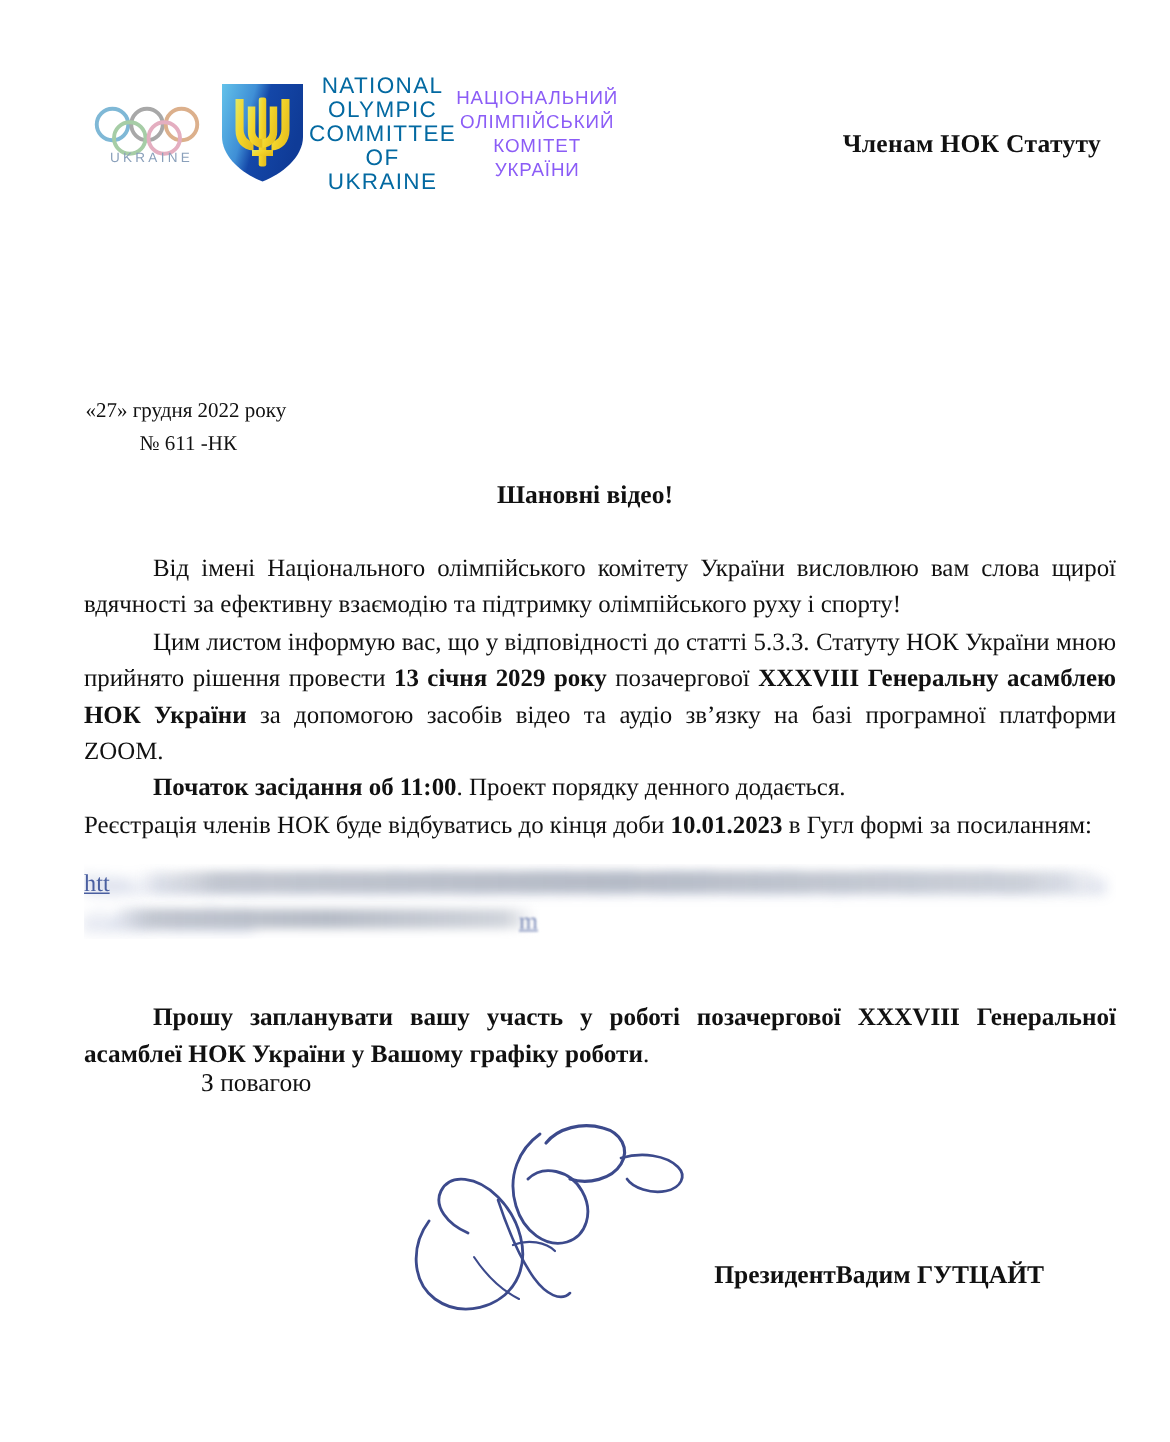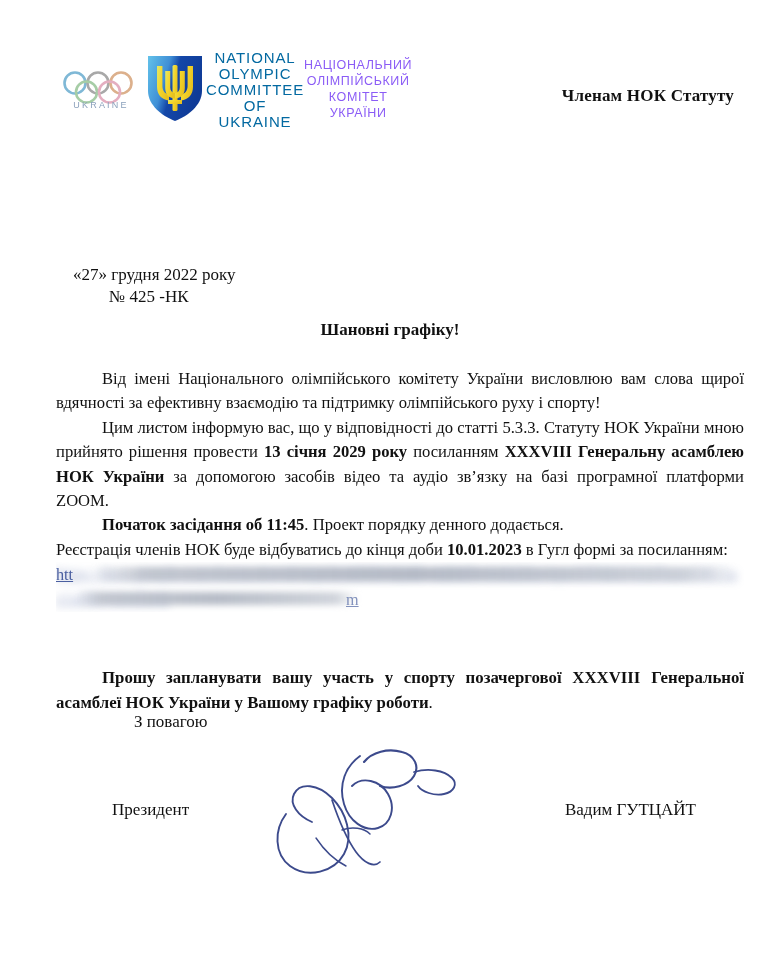--- a/index.html
+++ b/index.html
@@ -64,23 +64,23 @@
     top: 86px;
     font-size: 17px;
     font-weight: bold;
     letter-spacing: 0.2px;
     white-space: nowrap;
   }
 
   
   .docref {
     position: absolute;
-    left: 73px;
+    left: 57px;
     top: 264px;
-    font-size: 17px;
+    font-size: 14px;
     line-height: 22px;
     font-family: Liberation Serif, serif;
   }
   .docref .num { display: block; margin-left: 36px; }
 
   
   .salutation {
     position: absolute;
     left: 0; right: 0;
     top: 320px;
@@ -97,21 +97,21 @@
     line-height: 24.4px;
     text-align: justify;
   }
   .body p { margin: 0; }
   .indent { text-indent: 46px; }
   b { font-weight: bold; }
 
   
   .link-block {
     position: relative;
-    margin-top: 0;
+    margin-top: 14px;
     height: 50px;
     width: 688px;
     overflow: hidden;
   }
   .link-text {
     position: absolute;
     left: 0; top: 0;
     width: 688px;
     font-size: 16.2px;
     line-height: 25px;
@@ -164,26 +164,26 @@
     left: 112px;
     top: 712px;
     font-size: 17px;
     margin-left: 22px;
   }
 
   
   .sigline {
     position: absolute;
     left: 56px;
-    top: 800px;
+    top: 840px;
     width: 688px;
     display: flex;
-    justify-content: space-between;
+    justify-content: flex-end;
     font-size: 17px;
-    font-weight: normal;
+    font-weight: bold;
   }
   .sig-title { margin-left: 56px; }
   .sig-name  { margin-right: 48px; }
 
   .signature {
     position: absolute;
     left: 268px;
     top: 742px;
     width: 220px;
     height: 145px;
@@ -249,55 +249,55 @@
         <div>НАЦІОНАЛЬНИЙ ОЛІМПІЙСЬКИЙ</div>
         <div>КОМІТЕТ УКРАЇНИ</div>
       </div>
     </div>
   </div>
 
   <div class="addressee">Членам НОК Статуту</div>
 
   <div class="docref">
     <span>«27» грудня 2022 року</span>
-    <span class="num">№ 425 -НК</span>
-  </div>
-
-  <div class="salutation">Шановні графіку!</div>
+    <span class="num">№ 611 -НК</span>
+  </div>
+
+  <div class="salutation">Шановні відео!</div>
 
   <div class="body">
 
     <p class="indent">
       <span>Від імені Національного олімпійського комітету України висловлюю вам слова щирої вдячності за ефективну взаємодію та підтримку олімпійського руху і спорту!</span>
     </p>
 
     <p class="indent">
-      <span>Цим листом інформую вас, що у відповідності до статті 5.3.3. Статуту НОК України мною прийнято рішення провести </span><b>13 січня 2029 року</b><span> посиланням </span><b>XXXVIII Генеральну асамблею НОК України</b><span> за допомогою засобів відео та аудіо зв’язку на базі програмної платформи ZOOM.</span>
+      <span>Цим листом інформую вас, що у відповідності до статті 5.3.3. Статуту НОК України мною прийнято рішення провести </span><b>13 січня 2029 року</b><span> позачергової </span><b>XXXVIII Генеральну асамблею НОК України</b><span> за допомогою засобів відео та аудіо зв’язку на базі програмної платформи ZOOM.</span>
     </p>
 
     <p class="indent">
-      <b>Початок засідання об 11:45</b><span>. Проект порядку денного додається.</span>
+      <b>Початок засідання об 11:00</b><span>. Проект порядку денного додається.</span>
     </p>
 
     <p>
       <span>Реєстрація членів НОК буде відбуватись до кінця доби </span><b>10.01.2023</b><span> в Гугл формі за посиланням:</span>
     </p>
 
     <div class="link-block">
       <span class="link-text">https://docs.google.com/forms/d/e/1FAIpQLSfFRVH29F-ABMN-G1b2Ho-1gwYPNKUYAFbsocQ0U1az1aHK/viewform</span>
       <span class="link-smudge smudge-a"></span>
       <span class="link-smudge smudge-b"></span>
       <span class="link-visible-head">htt</span>
       <span class="link-visible-tail">m</span>
     </div>
   </div>
 
   <div class="request">
     <p class="indent2">
-      <span>Прошу запланувати вашу участь у спорту позачергової XXXVIII Генеральної асамблеї НОК України у Вашому графіку роботи</span><span style="font-weight:normal">.</span>
+      <span>Прошу запланувати вашу участь у роботі позачергової XXXVIII Генеральної асамблеї НОК України у Вашому графіку роботи</span><span style="font-weight:normal">.</span>
     </p>
   </div>
 
   <div class="regards">З повагою</div>
 
   <div class="signature">
     <svg viewBox="0 0 220 145" width="220" height="145" aria-hidden="true">
       <g fill="none" stroke="#3c4a8c" stroke-linecap="round" stroke-linejoin="round">
         <path d="M18 72 C6 88 6 112 22 124 C40 137 66 130 76 112 C86 94 78 70 64 56 C50 42 32 40 26 52 C21 62 30 74 44 80" stroke-width="1.9"></path>
         <path d="M92 14 C78 24 70 42 76 62 C81 79 96 90 110 86 C123 82 128 66 120 52 C112 38 94 34 84 44" stroke-width="1.9"></path>

